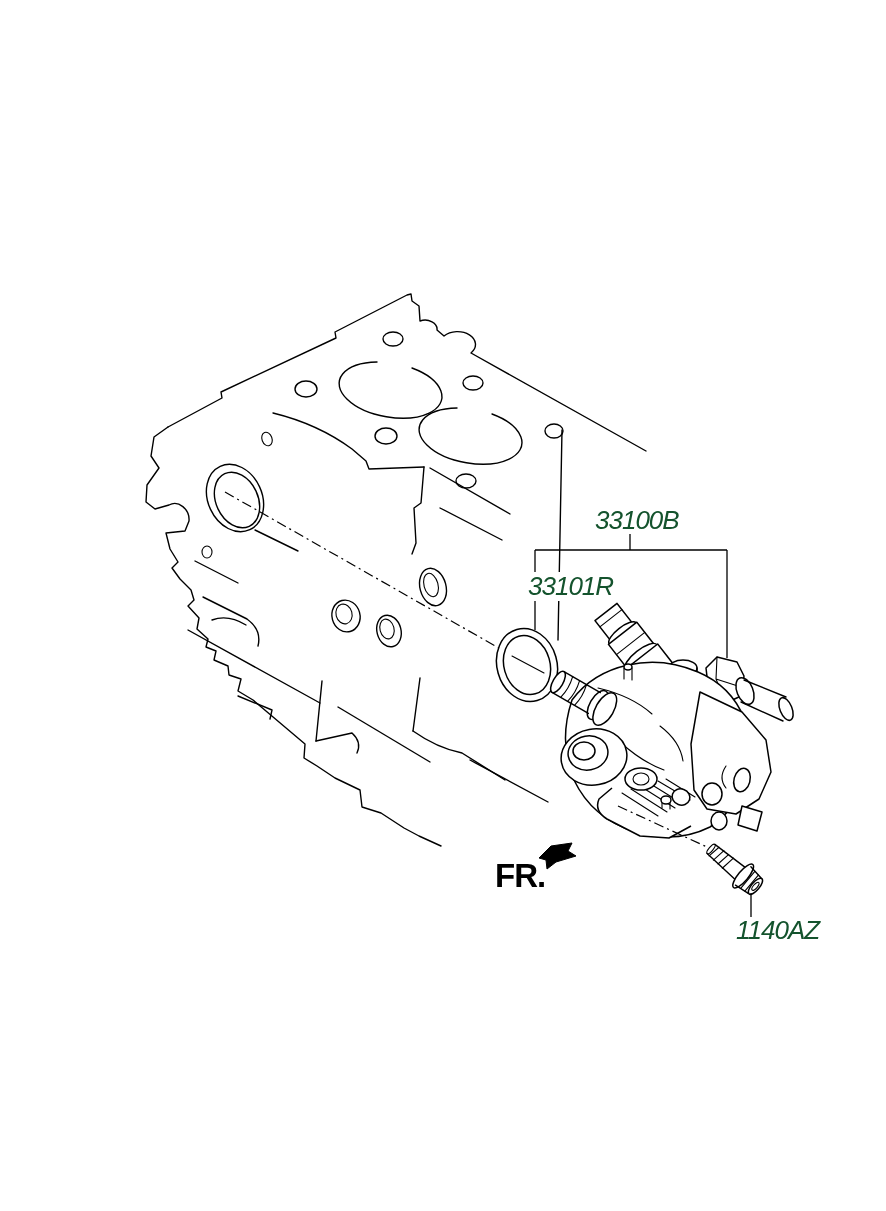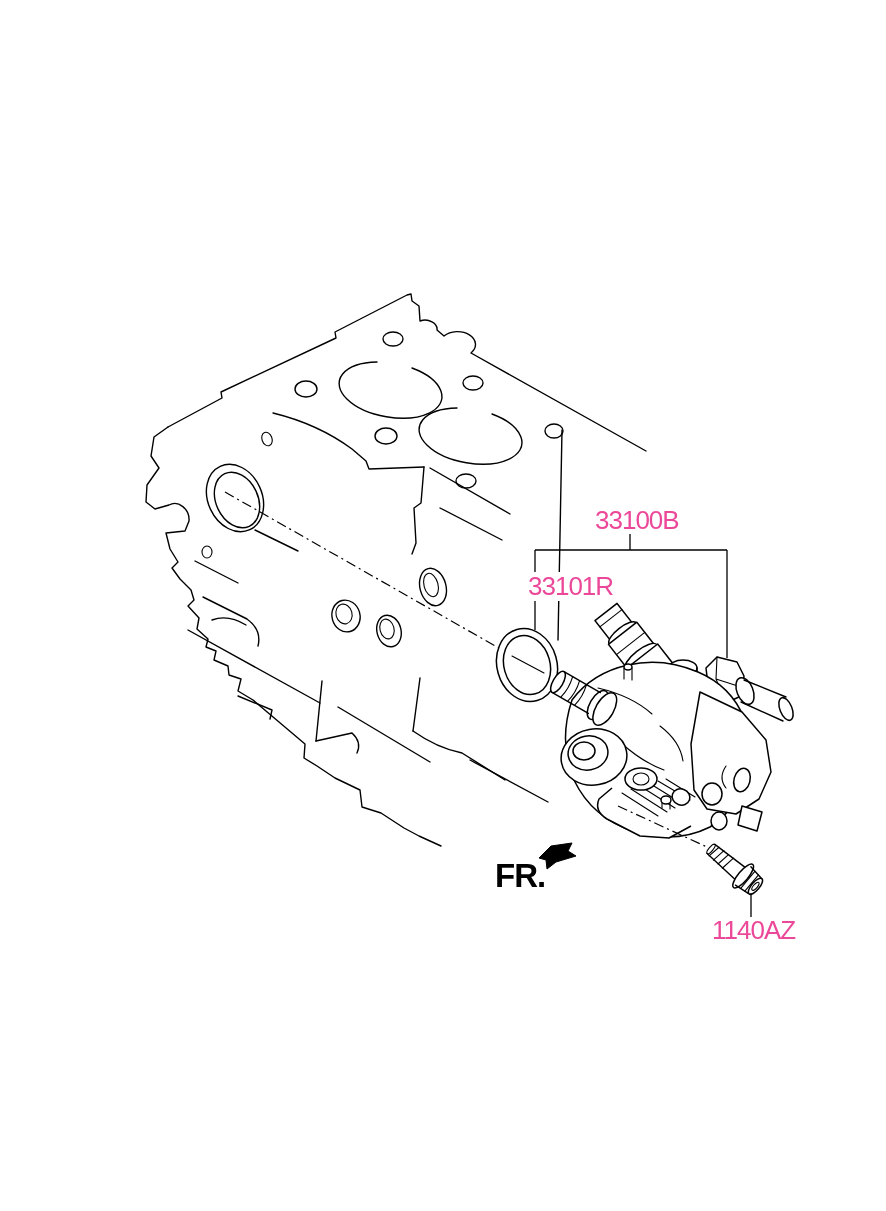--- a/index.html
+++ b/index.html
@@ -1,19 +1,19 @@
 <!DOCTYPE html>
 <html><head>
 <meta charset="utf-8">
 <style>
   html,body{margin:0;padding:0;background:#fff;}
   .canvas{position:relative;width:886px;height:1211px;background:#fff;overflow:hidden;
           font-family:"Liberation Sans", sans-serif;}
   .canvas svg{position:absolute;left:0;top:0;}
-  .part-label{position:absolute;color:#ec4899;font-size:26px;letter-spacing:-1px;line-height:1.1;white-space:nowrap;}
+  .part-label{position:absolute;color:#14532d;font-size:26px;letter-spacing:-1px;line-height:1.1;white-space:nowrap;font-style:italic;}
   .part-label.masked{background:#fff;padding:0 3px;}
   .fr-label{position:absolute;color:#000;font-size:33px;font-weight:bold;letter-spacing:-1px;white-space:nowrap;}
   .stroke{fill:none;stroke:#000;stroke-width:1.4;stroke-linecap:round;stroke-linejoin:round;}
   .stroke-thin{fill:none;stroke:#000;stroke-width:1.1;stroke-linecap:round;stroke-linejoin:round;}
   .white{fill:#fff;stroke:#000;stroke-width:1.5;stroke-linejoin:round;}
   .leader{fill:none;stroke:#000;stroke-width:1.3;}
   .axis{fill:none;stroke:#000;stroke-width:1.2;stroke-dasharray:10 4 2 4;}
 </style>
 </head>
 <body>
@@ -159,17 +159,17 @@
     <path class="leader" d="M 751,893 L 751,917"></path>
   </g>
 
   <path d="M 539,858 L 551,846 L 572,843 L 568,851 L 576,856 L 556,862 L 547,869 L 546,860 Z" fill="#000" stroke="#000" stroke-width="1"></path>
 </svg>
 
 <div class="part-label" style="left:595px;top:506px;">33100B</div>
 
 <div class="part-label masked" style="left:497px;top:572px;margin-left:28px;">33101R</div>
 
-<div class="part-label" style="left:712px;top:916px;text-align:center;">1140AZ</div>
+<div class="part-label" style="left:736px;top:916px;text-align:center;">1140AZ</div>
 
 <div class="fr-label" style="left:495px;top:857px;">FR.</div>
 
 </div>
 
 </body></html>

